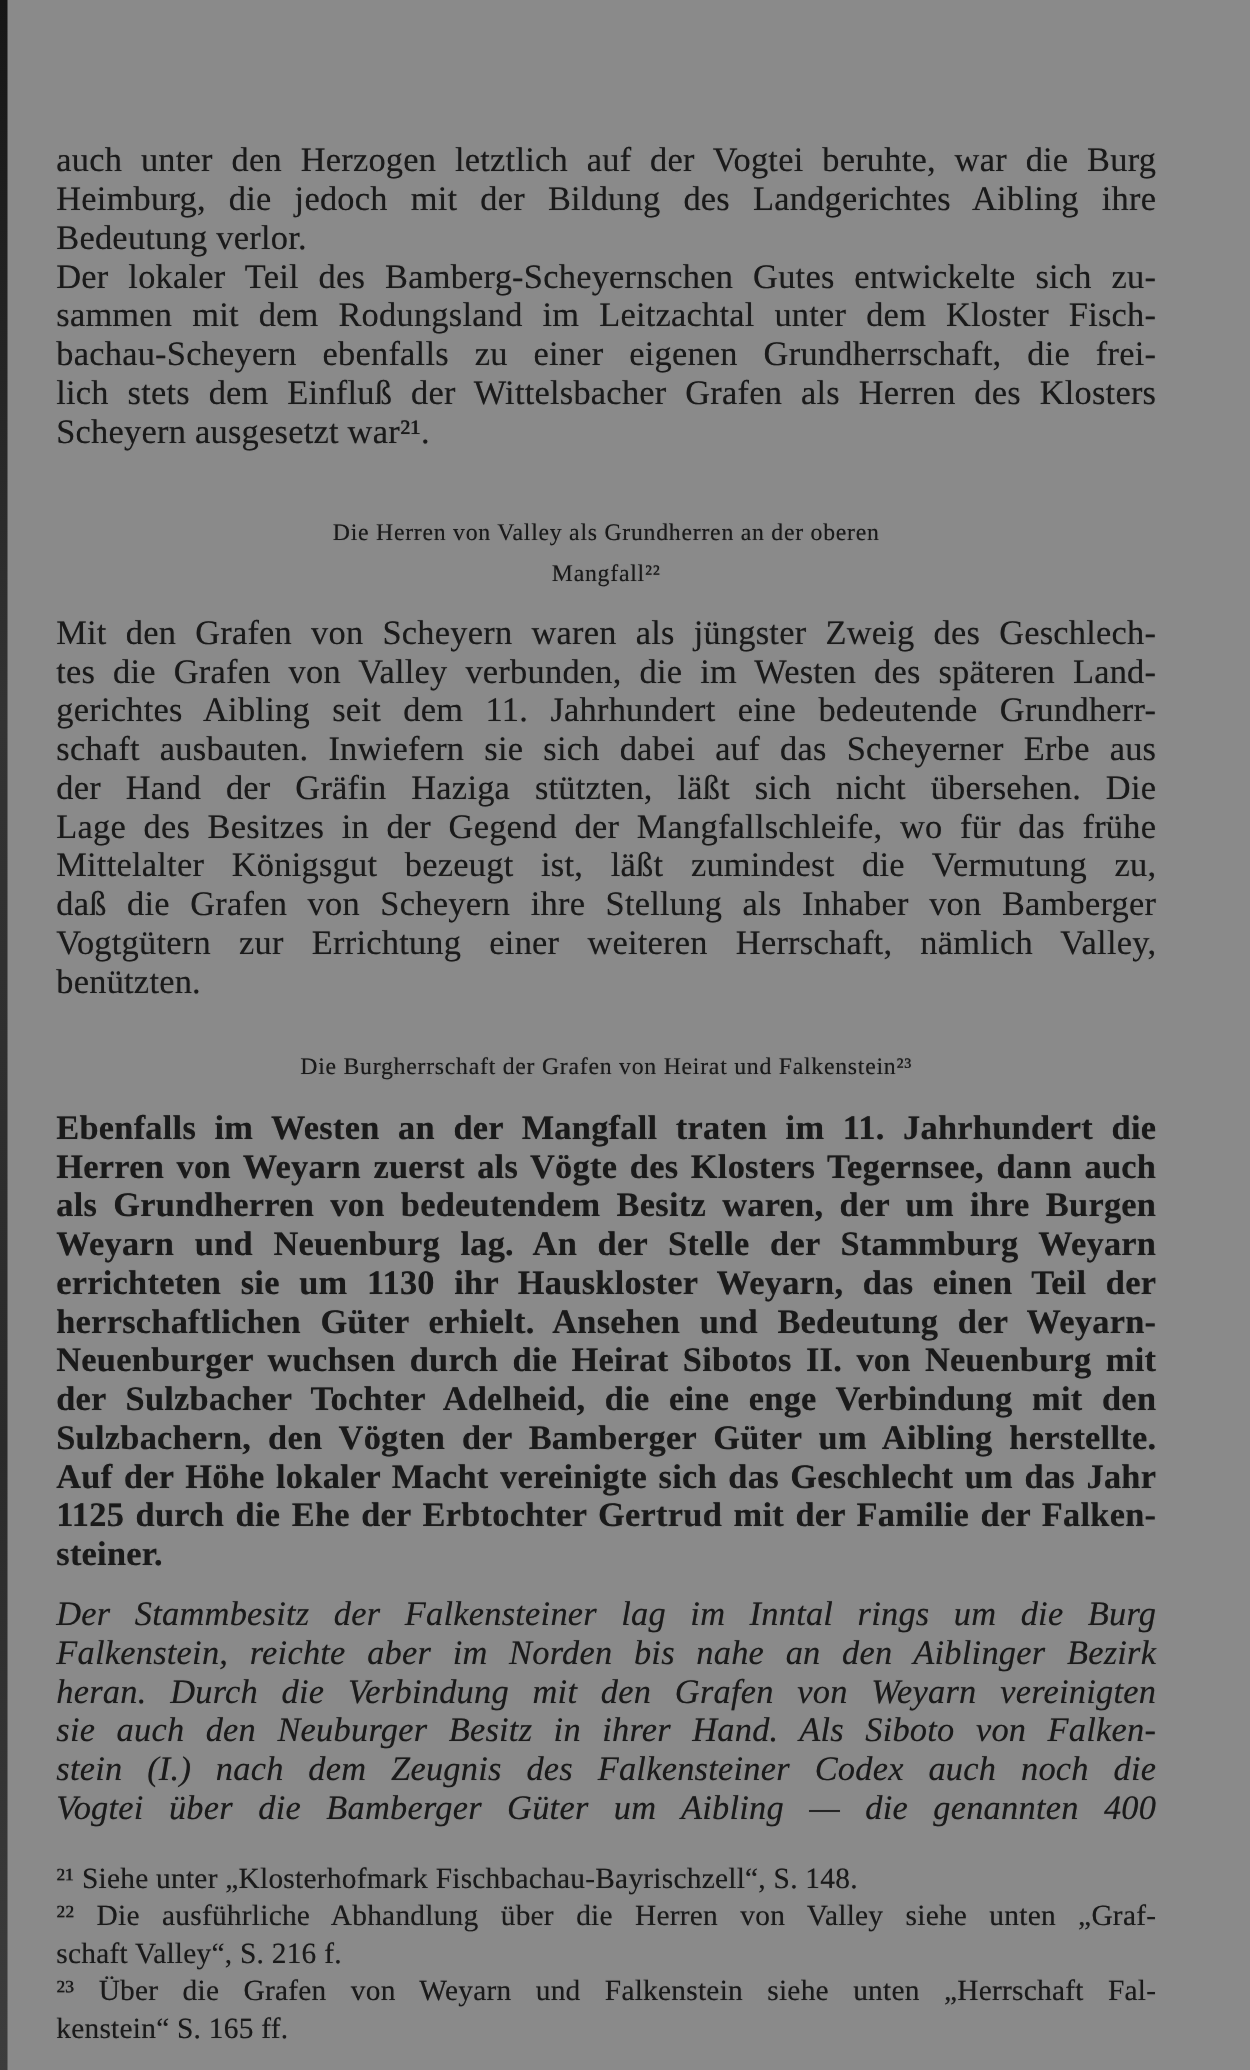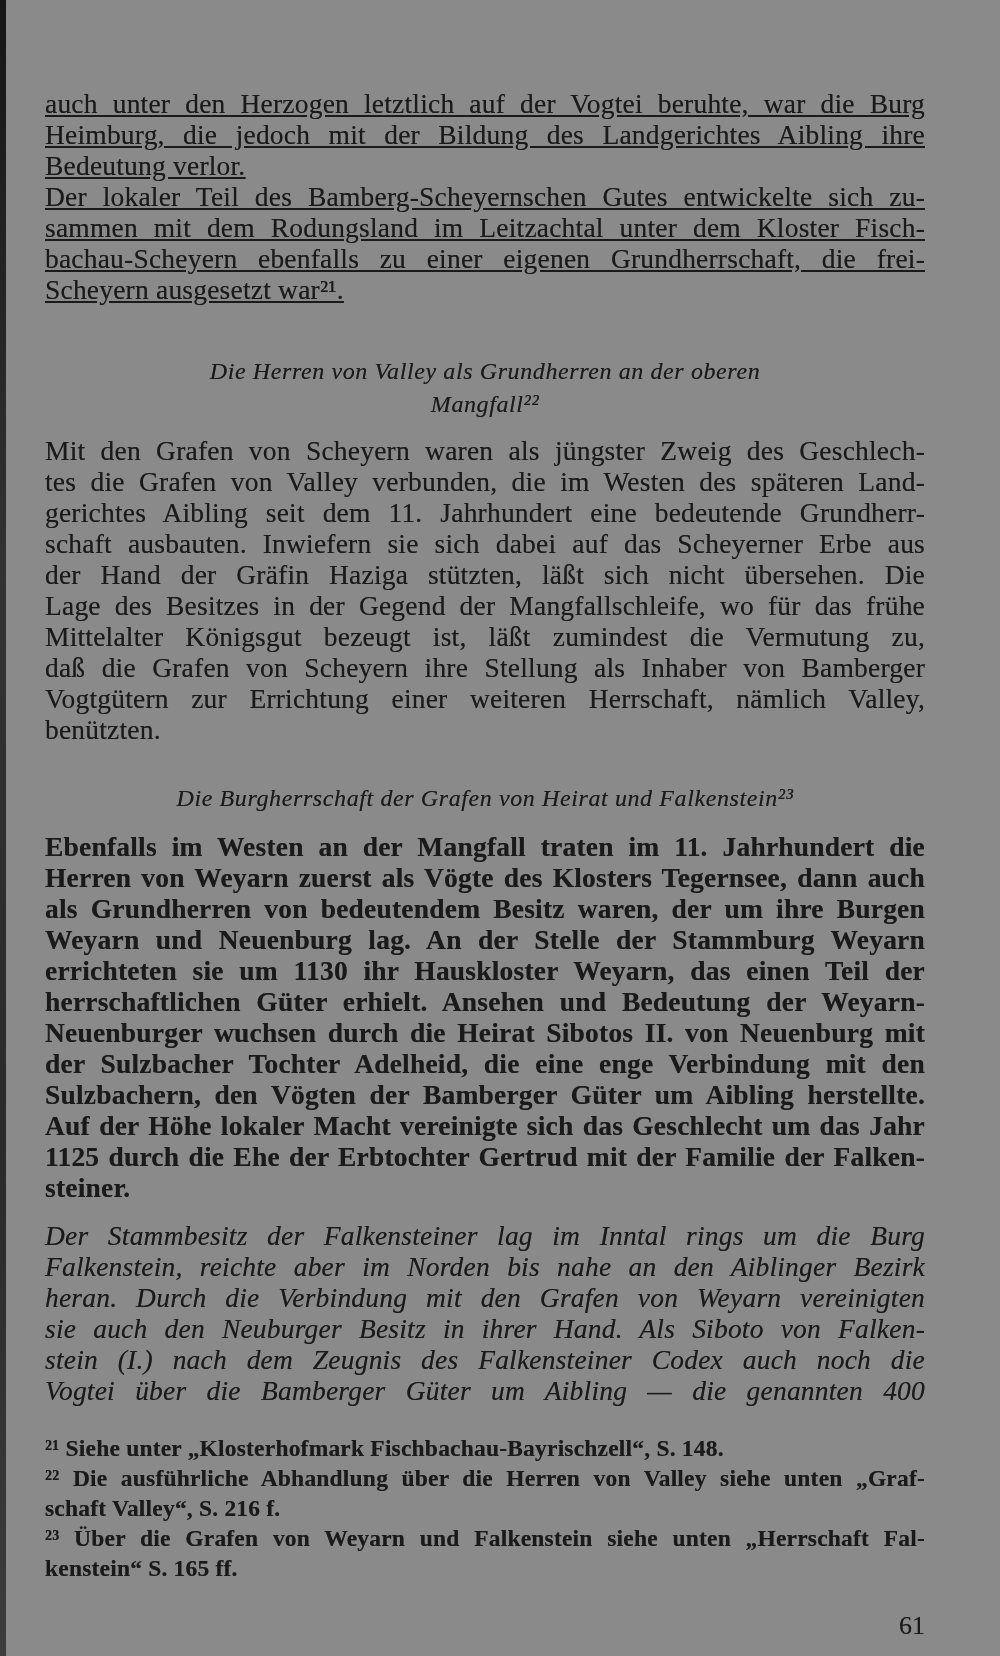--- a/index.html
+++ b/index.html
@@ -31,33 +31,32 @@
     line-height: 31px;
     letter-spacing: 0.2px;
     text-align: justify;
     text-align-last: justify;
     text-justify: inter-word;
     white-space: normal;
   }
   .body-line.last { text-align-last: left; }
   .heading { margin: 0; }
   .heading-line {
-    font-style: italic;
-    font-size: 24px;
+    font-size: 19px;
     line-height: 33px;
     letter-spacing: 0.6px;
     text-align: center;
   }
-  #para1 { margin-top: 88px; text-decoration: underline; }
+  #para1 { margin-top: 112px; }
   #heading1 { margin-top: 50px; }
   #para2 { margin-top: 14px; }
   #heading2 { margin-top: 37px; }
   #para3 { margin-top: 16px; font-weight: bold; }
   #para4 { margin-top: 17px; font-style: italic; }
-  #footnotes { margin-top: 27px; font-weight: bold; }
+  #footnotes { margin-top: 27px; }
   .footnote-line {
     font-size: 23.5px;
     line-height: 30px;
     letter-spacing: 0.2px;
     text-align: justify;
     text-align-last: justify;
   }
   .footnote-line.last { text-align-last: left; }
   .page-number {
     margin-top: 27px;
@@ -74,20 +73,21 @@
 <div class="page-column">
 
   <div class="para" id="para1">
 
   <div class="body-line">auch unter den Herzogen letztlich auf der Vogtei beruhte, war die Burg</div>
       <div class="body-line">Heimburg, die jedoch mit der Bildung des Landgerichtes Aibling ihre</div>
       <div class="body-line last">Bedeutung verlor.</div>
       <div class="body-line">Der lokaler Teil des Bamberg-Scheyernschen Gutes entwickelte sich zu-</div>
       <div class="body-line">sammen mit dem Rodungsland im Leitzachtal unter dem Kloster Fisch-</div>
       <div class="body-line">bachau-Scheyern ebenfalls zu einer eigenen Grundherrschaft, die frei-</div>
+      <div class="body-line">lich stets dem Einfluß der Wittelsbacher Grafen als Herren des Klosters</div>
       <div class="body-line last">Scheyern ausgesetzt war²¹.</div>
     </div>
 
   <div class="heading" id="heading1">
 
   <div class="heading-line">Die Herren von Valley als Grundherren an der oberen</div>
       <div class="heading-line">Mangfall²²</div>
     </div>
 
   <div class="para" id="para2">

